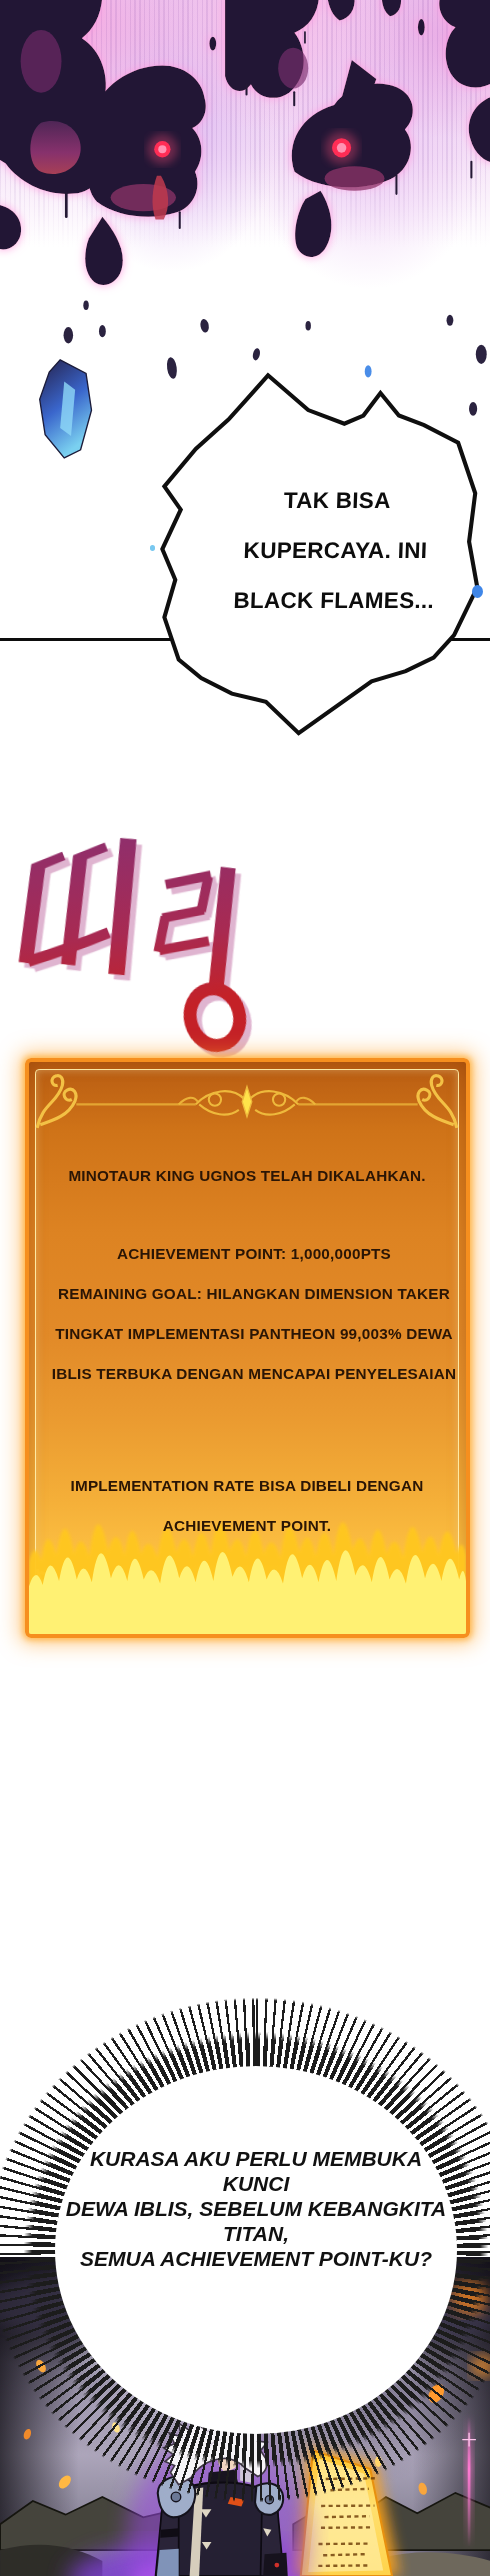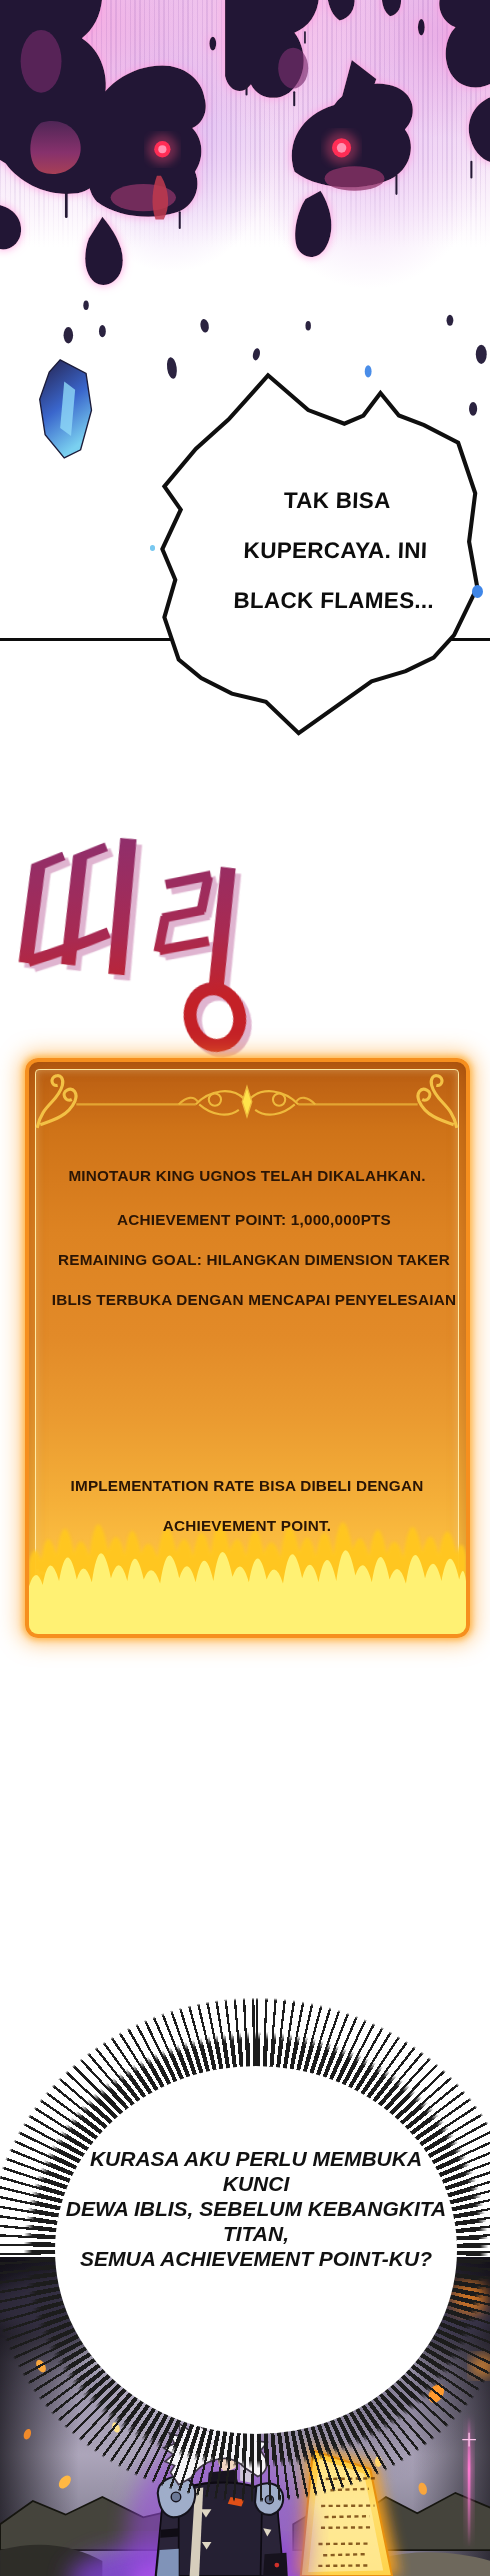--- a/index.html
+++ b/index.html
@@ -37,21 +37,21 @@
     text-align:center;font-weight:bold;font-size:22.5px;line-height:50px;
     color:#0d0d0d;letter-spacing:0.3px;transform:skewX(-2deg);
   }
   .dot-blue1{position:absolute;left:472px;top:585px;width:11px;height:13px;border-radius:50%;background:#3f86e8;z-index:3;}
   .dot-blue2{position:absolute;left:150px;top:545px;width:4.8px;height:5.5px;border-radius:50%;background:#79c8f0;z-index:3;}
   
   .sfx-svg{position:absolute;left:0;top:818px;z-index:2;}
   
   .sys-box{
     position:absolute;left:24.5px;top:1058px;width:445px;height:580px;z-index:2;
-    border:4.1px solid var(--box-border,#f68f1e);border-radius:13px;
+    border:4.1px solid var(--box-border,#f68f1e);border-radius:6px;
     background:
       radial-gradient(293px 130px at 50% 102%, rgba(255,226,90,.95), rgba(255,226,90,0) 72%),
       linear-gradient(180deg,#b85c12 0%,#cf7318 12%,#dd8322 30%,#e28a28 48%,#ea9a30 62%,#f4ae38 76%,#ffc645 90%,#ffd84e 100%);
     box-shadow:0 0 20.5px 5.5px rgba(255,158,34,.5),0 0 6.8px 1.4px rgba(255,190,80,.9), inset 0 0 17.7px rgba(120,50,0,.35);
     overflow:hidden;
   }
   .sys-inner-line{
     position:absolute;inset:6.8px;border:1.4px solid rgba(255,238,170,.95);
     border-radius:4.1px;box-shadow:inset 0 0 8.2px rgba(255,240,180,.4);
   }
@@ -61,21 +61,21 @@
   .sys-corner.bl{left:5.5px;bottom:5.5px;transform:scaleY(-1);}
   .sys-corner.br{right:5.5px;bottom:5.5px;transform:scale(-1,-1);}
   .sys-ornament{position:absolute;left:50%;top:19px;transform:translateX(-50%);}
   .sys-flames{position:absolute;left:0;bottom:0;width:100%;}
   .sys-text-block{
     position:absolute;left:6.8px;right:6.8px;text-align:center;
     color:var(--box-text,#2a1505);font-weight:bold;font-size:15.3px;
     letter-spacing:0.2px;line-height:40px;
   }
   .bt1{top:94px;}
-  .bt2{top:138px;margin-left:14px;}
+  .bt2{top:172px;margin-left:14px;}
   .bt3{top:404px;}
   
   .burst{position:absolute;left:-17px;top:1991px;width:545px;height:539px;z-index:3;}
   .burst-spikes{
     position:absolute;left:0;top:0;width:545px;height:539px;
     background:repeating-conic-gradient(from 0deg at 273px 259px, var(--spike-black,#1c1c1c) 0deg 0.55deg, rgba(0,0,0,0) 0.55deg 2.1deg);
     -webkit-mask:radial-gradient(ellipse 280px 263px at 273px 259px, transparent 0 68%, #000 70% 95%, transparent 96%);
     mask:radial-gradient(ellipse 280px 263px at 273px 259px, transparent 0 68%, #000 70% 95%, transparent 96%);
   }
   .burst-spikes2{
@@ -286,20 +286,21 @@
     <svg class="sys-flames" width="436" height="143" viewBox="0 0 640 210" preserveAspectRatio="none">
       <path d="M0,210 L0,120 Q8,86 18,118 Q26,60 40,110 Q52,34 66,108 Q76,70 88,112 Q100,22 116,104 Q128,60 140,110 Q150,40 164,108 Q176,76 188,114 Q200,30 216,106 Q228,64 240,112 Q252,44 266,110 Q278,20 294,104 Q306,66 318,112 Q330,38 344,108 Q356,72 368,114 Q380,26 396,106 Q408,60 420,112 Q432,44 446,110 Q458,18 474,102 Q486,64 498,112 Q510,36 524,108 Q536,70 548,114 Q560,28 576,106 Q588,58 600,110 Q612,42 626,108 Q634,80 640,110 L640,210 Z" fill="#ffc71f" opacity=".95" style="filter:blur(2px)" transform="translate(0,-16)"></path>
       <path d="M0,210 L0,140 Q10,108 20,138 Q30,84 44,132 Q56,64 70,130 Q80,96 92,134 Q104,52 120,128 Q132,88 144,132 Q154,68 168,130 Q180,100 192,136 Q204,58 220,128 Q232,90 244,134 Q256,72 270,132 Q282,50 298,126 Q310,92 322,134 Q334,66 348,130 Q360,98 372,136 Q384,54 400,128 Q412,86 424,134 Q436,70 450,132 Q462,46 478,124 Q490,90 502,134 Q514,62 528,130 Q540,96 552,136 Q564,56 580,128 Q592,84 604,132 Q616,68 630,130 Q636,104 640,132 L640,210 Z" fill="#fff173"></path>
     </svg>
     <div class="sys-text-block bt1">
       <div>MINOTAUR KING UGNOS TELAH DIKALAHKAN.</div>
     </div>
     <div class="sys-text-block bt2">
       <div>ACHIEVEMENT POINT: 1,000,000PTS</div>
       <div>REMAINING GOAL: HILANGKAN DIMENSION TAKER</div>
+      <div>TINGKAT IMPLEMENTASI PANTHEON 99,003% DEWA</div>
       <div>IBLIS TERBUKA DENGAN MENCAPAI PENYELESAIAN</div>
     </div>
     <div class="sys-text-block bt3">
       <div>IMPLEMENTATION RATE BISA DIBELI DENGAN</div>
       <div>ACHIEVEMENT POINT.</div>
     </div>
   </section>
 
   <section class="scene">
     <div class="scene-sky"></div>

